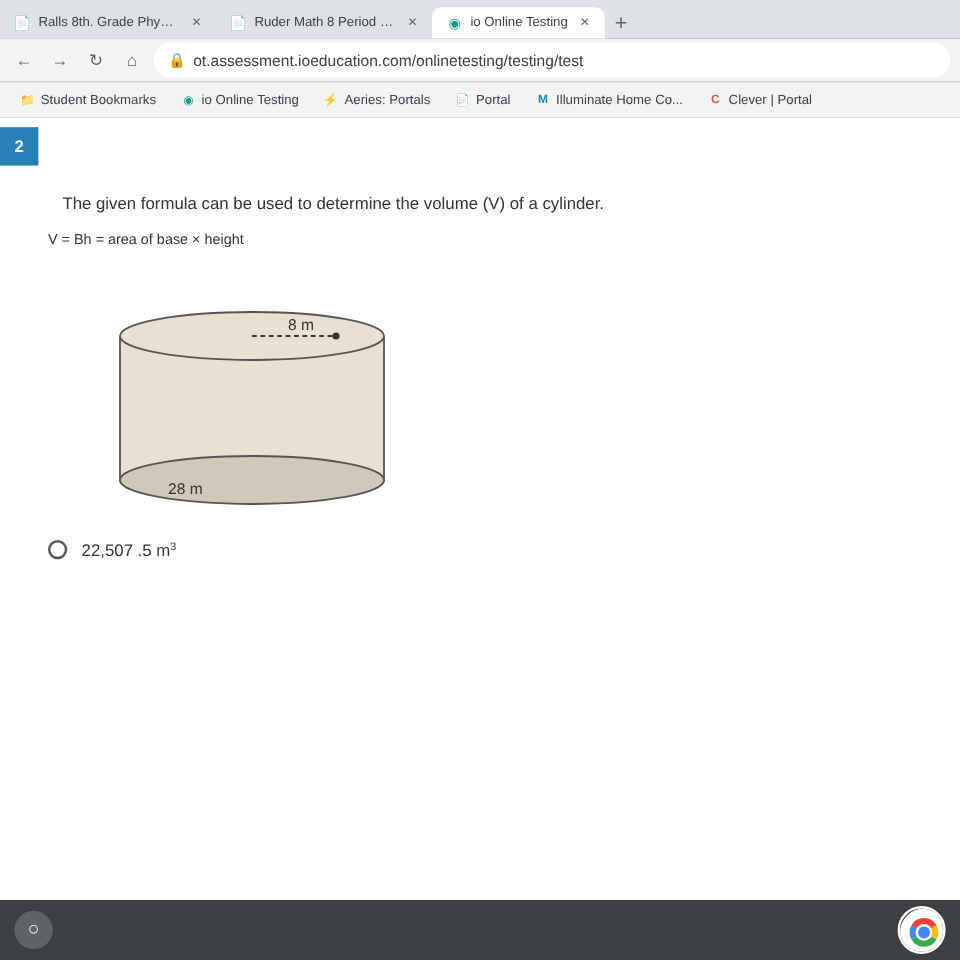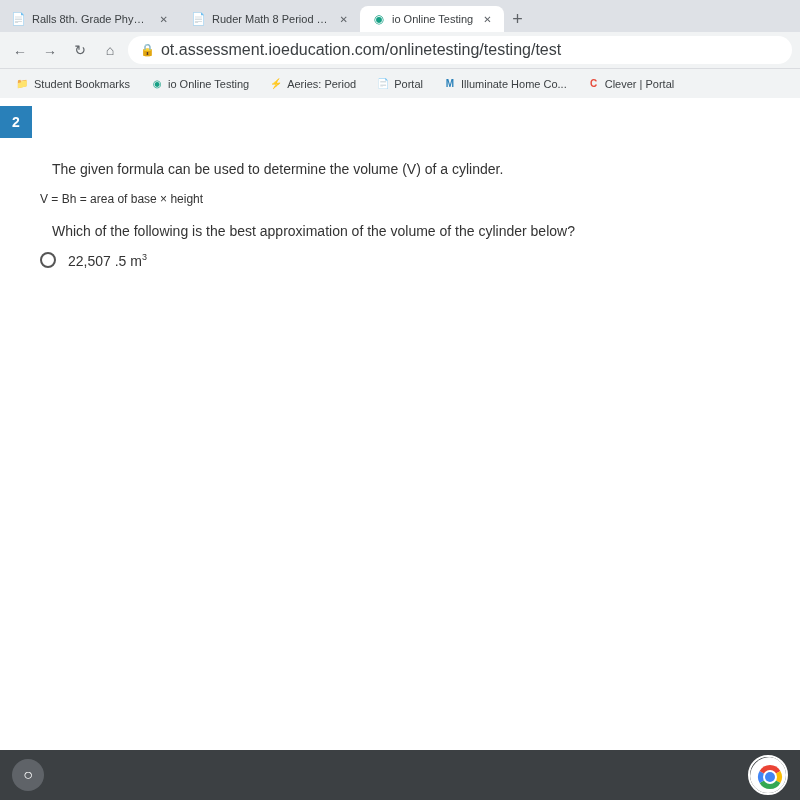--- a/index.html
+++ b/index.html
@@ -116,21 +116,21 @@
       font-size: 12px;
       color: #3c4043;
       display: flex;
       align-items: center;
       gap: 6px;
     }
 
     .lock-icon { color: #5f6368; font-size: 12px; }
 
     .address-text {
-      font-size: 16px;
+      font-size: 13px;
       color: #3c4043;
     }
 
     .bookmarks-bar {
       display: flex;
       align-items: center;
       height: 30px;
       background: #f1f3f4;
       padding: 0 8px;
       gap: 4px;
@@ -300,21 +300,21 @@
     <div class="bookmark-item">
       <span class="bookmark-icon">📁</span>
       <span>Student Bookmarks</span>
     </div>
     <div class="bookmark-item">
       <span class="bookmark-icon" style="color:#16a085;">◉</span>
       <span>io Online Testing</span>
     </div>
     <div class="bookmark-item">
       <span class="bookmark-icon">⚡</span>
-      <span>Aeries: Period</span>
+      <span>Aeries: Portals</span>
     </div>
     <div class="bookmark-item">
       <span class="bookmark-icon">📄</span>
       <span>Portal</span>
     </div>
     <div class="bookmark-item">
       <span class="bookmark-icon" style="font-weight:bold;color:#2980b9;">M</span>
       <span>Illuminate Home Co...</span>
     </div>
     <div class="bookmark-item">
@@ -324,22 +324,38 @@
   </div>
 </div>
 
 <div class="page-content">
   <div class="question-header">
     <span class="question-number-badge">2</span>
   </div>
   <div class="question-body">
     <p class="question-text">The given formula can be used to determine the volume (V) of a cylinder.</p>
     <p class="formula-text">V = Bh = area of base × height</p>
-    <p class="question-text">Which of the following is the best approximation of the volume of the cylinder below?</p>
-
+
+    <div class="cylinder-container">
+      <svg class="cylinder-svg" viewBox="0 0 280 200" xmlns="http://www.w3.org/2000/svg">
+
+        <path d="M 30 50 L 30 170 Q 30 185 140 185 Q 250 185 250 170 L 250 50" fill="#e8e0d0" stroke="#555" stroke-width="1.5"></path>
+
+        <ellipse cx="140" cy="170" rx="110" ry="20" fill="#d0c8b8" stroke="#555" stroke-width="1.5"></ellipse>
+
+        <ellipse cx="140" cy="50" rx="110" ry="20" fill="#e8e0d0" stroke="#555" stroke-width="1.5"></ellipse>
+
+        <line x1="140" y1="50" x2="210" y2="50" stroke="#333" stroke-width="1.5" stroke-dasharray="4,3"></line>
+        <circle cx="210" cy="50" r="3" fill="#333"></circle>
+
+        <text x="170" y="45" font-size="13" fill="#333" font-family="Arial">8 m</text>
+
+        <text x="70" y="182" font-size="13" fill="#333" font-family="Arial">28 m</text>
+      </svg>
+    </div>
 
     <div class="answer-option">
       <span class="radio-circle"></span>
       <span>22,507 .5 m<sup>3</sup></span>
     </div>
   </div>
 </div>
 
 <div class="taskbar">
   <div class="taskbar-circle">

